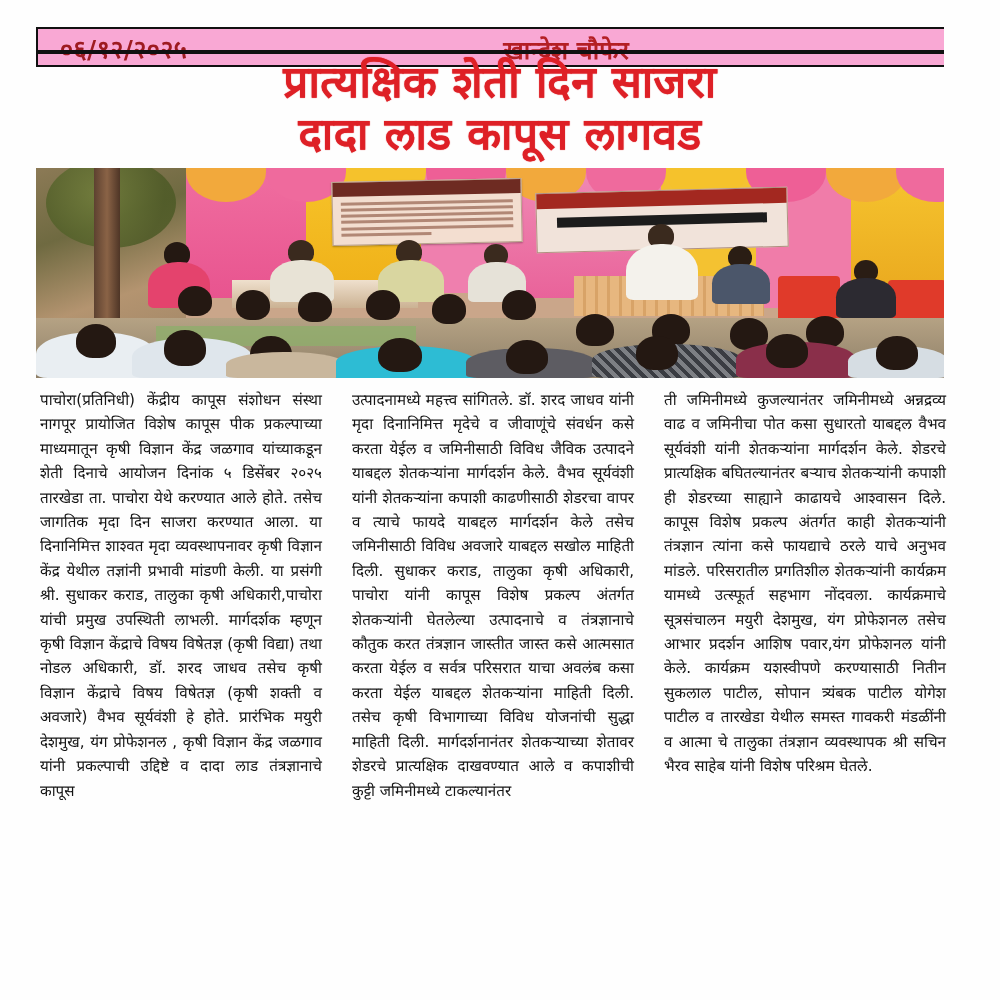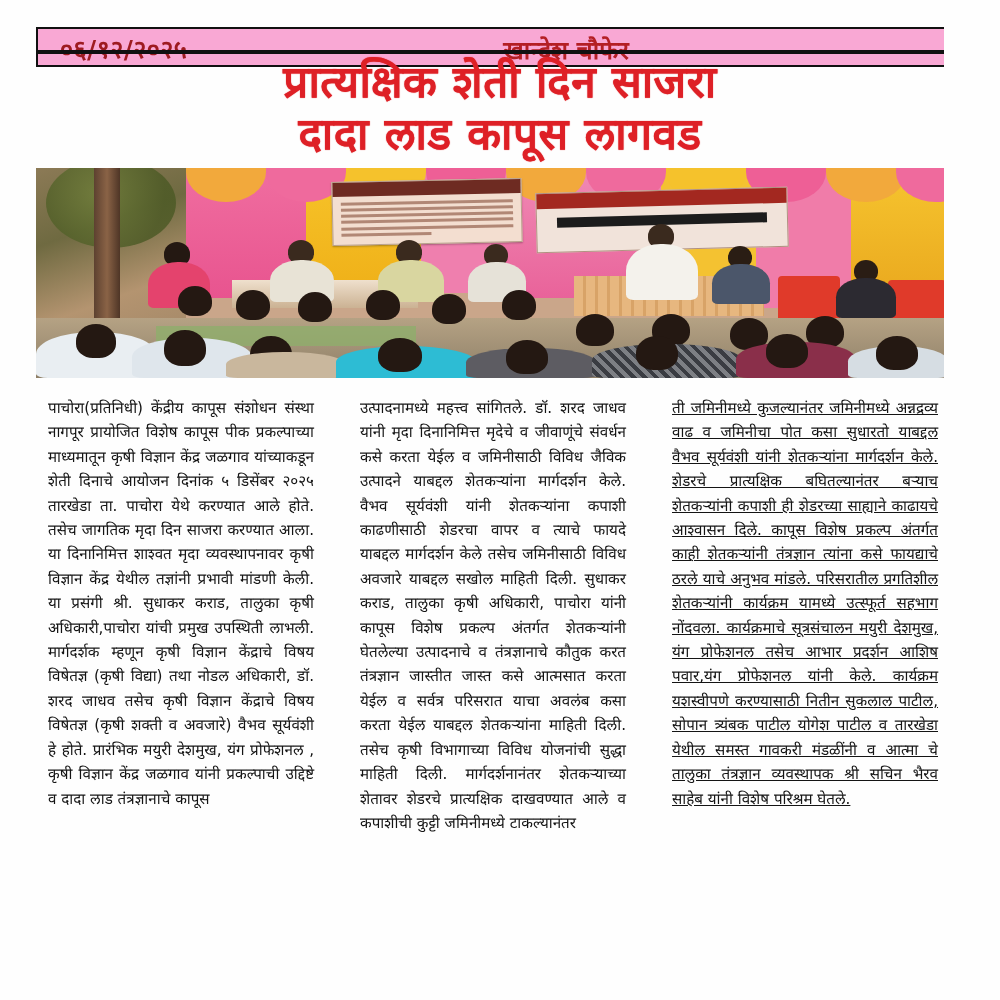--- a/index.html
+++ b/index.html
@@ -133,22 +133,22 @@
     font-size:15.2px;
     line-height:24.4px;
     color:#141414;
     text-align:justify;
     text-justify:inter-word;
     hyphens:none;
     font-weight:500;
   }
   .col.c1{left:0;}
   .col.c2{left:312px;}
-  .col.c3{left:624px;text-decoration:underline;}
-  .col p{margin:12px;}
+  .col.c3{left:624px;}
+  .col p{margin:4px;}
 </style>
 </head>
 <body>
 
 <div class="page">
 
   <div class="masthead">
     <div class="masthead-inner">
       <div class="mh-date">०६/१२/२०२५</div>
       <div class="mh-title">खान्देश चौफेर</div>

